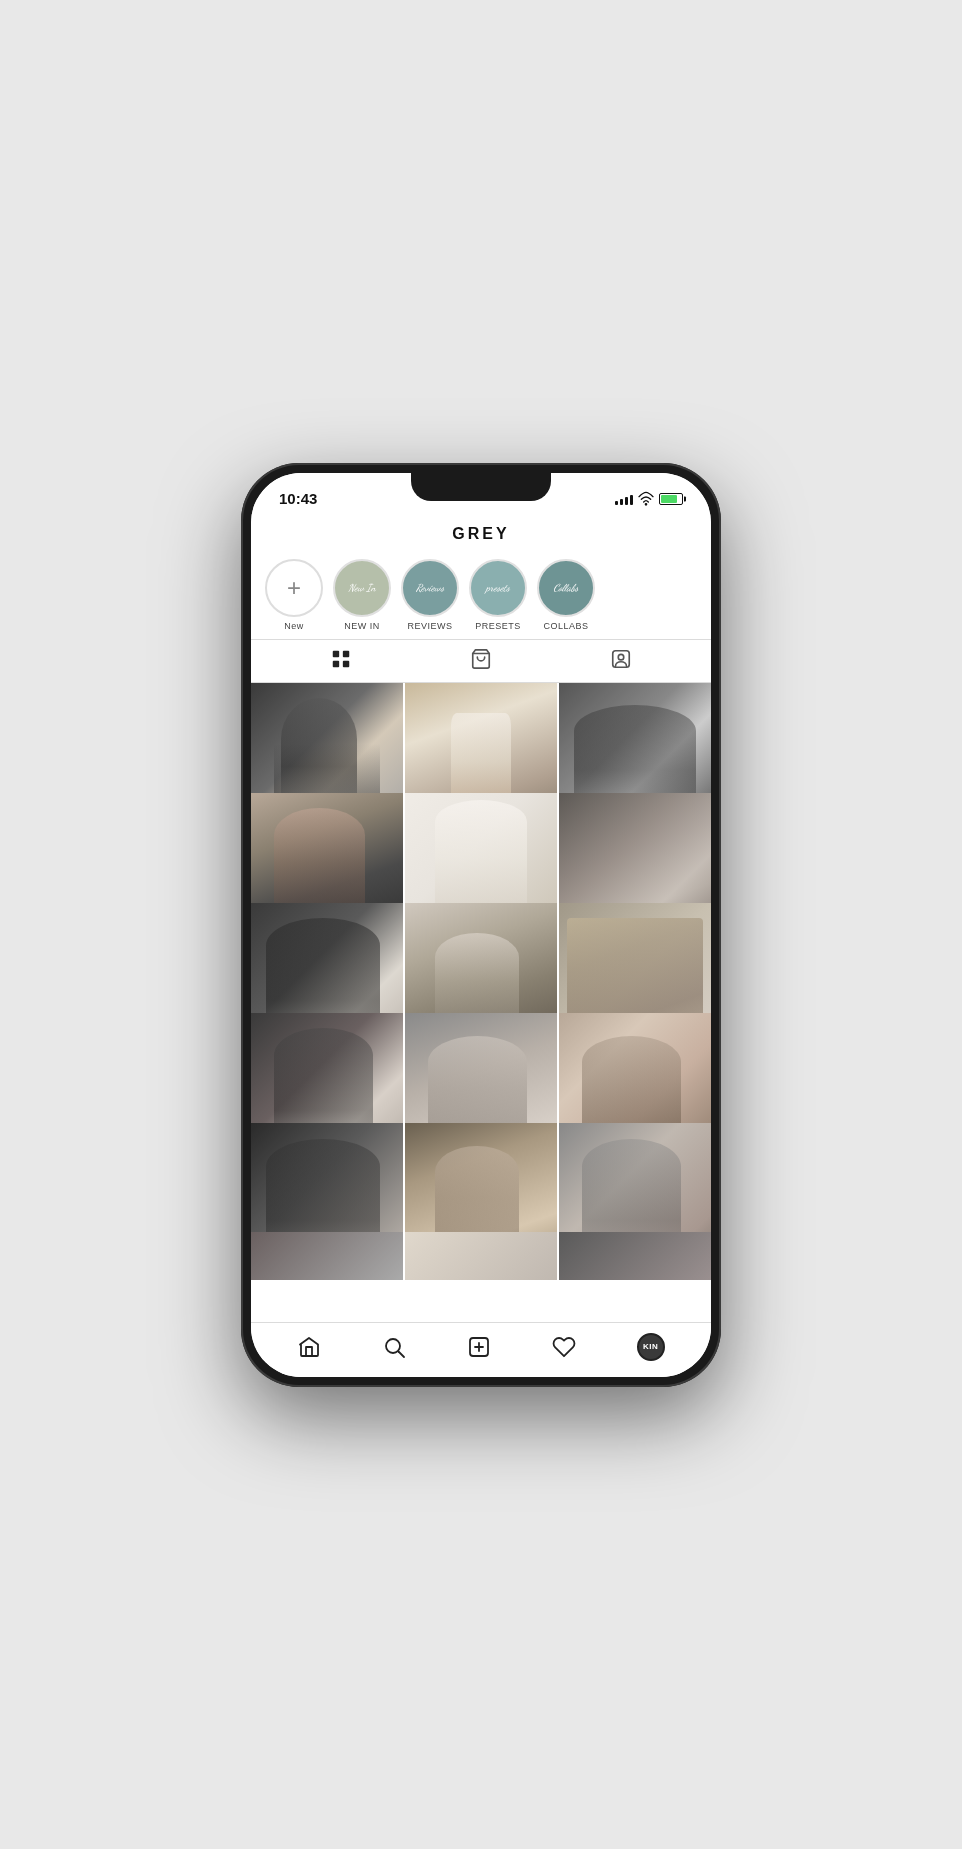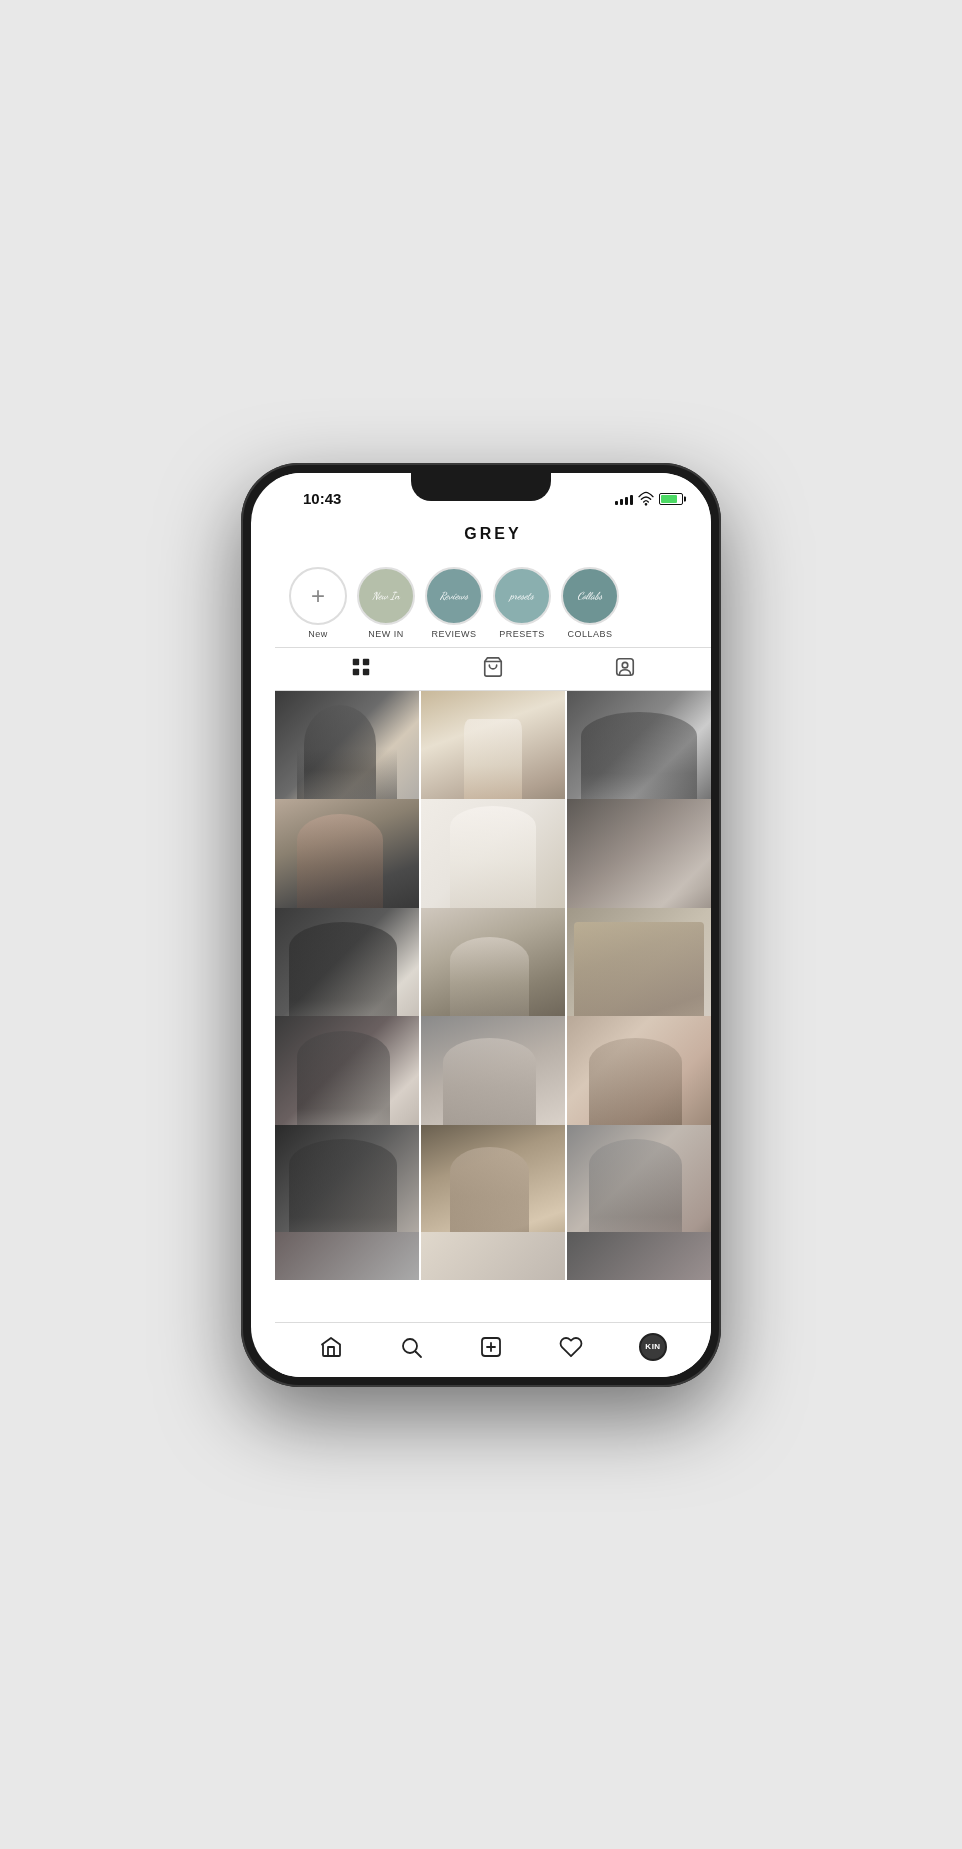--- a/index.html
+++ b/index.html
@@ -24,21 +24,20 @@
 
     .phone-inner {
       width: 100%;
       height: 100%;
       background: #fff;
       border-radius: 50px;
       overflow: hidden;
       position: relative;
       display: flex;
       flex-direction: column;
-      padding-left: 24px;
     }
 
     
     .notch {
       position: absolute;
       top: 0;
       left: 50%;
       transform: translateX(-50%);
       width: 140px;
       height: 28px;
@@ -120,21 +119,21 @@
       padding: 8px 20px 0;
       flex-shrink: 0;
     }
 
     .profile-username {
       text-align: center;
       font-size: 16px;
       font-weight: 700;
       letter-spacing: 3px;
       color: #111;
-      margin-bottom: 20px;
+      margin-bottom: 12px;
     }
 
     
     .stories-row {
       display: flex;
       gap: 10px;
       padding: 4px 14px 8px;
       overflow-x: auto;
       background: #fff;
       flex-shrink: 0;

